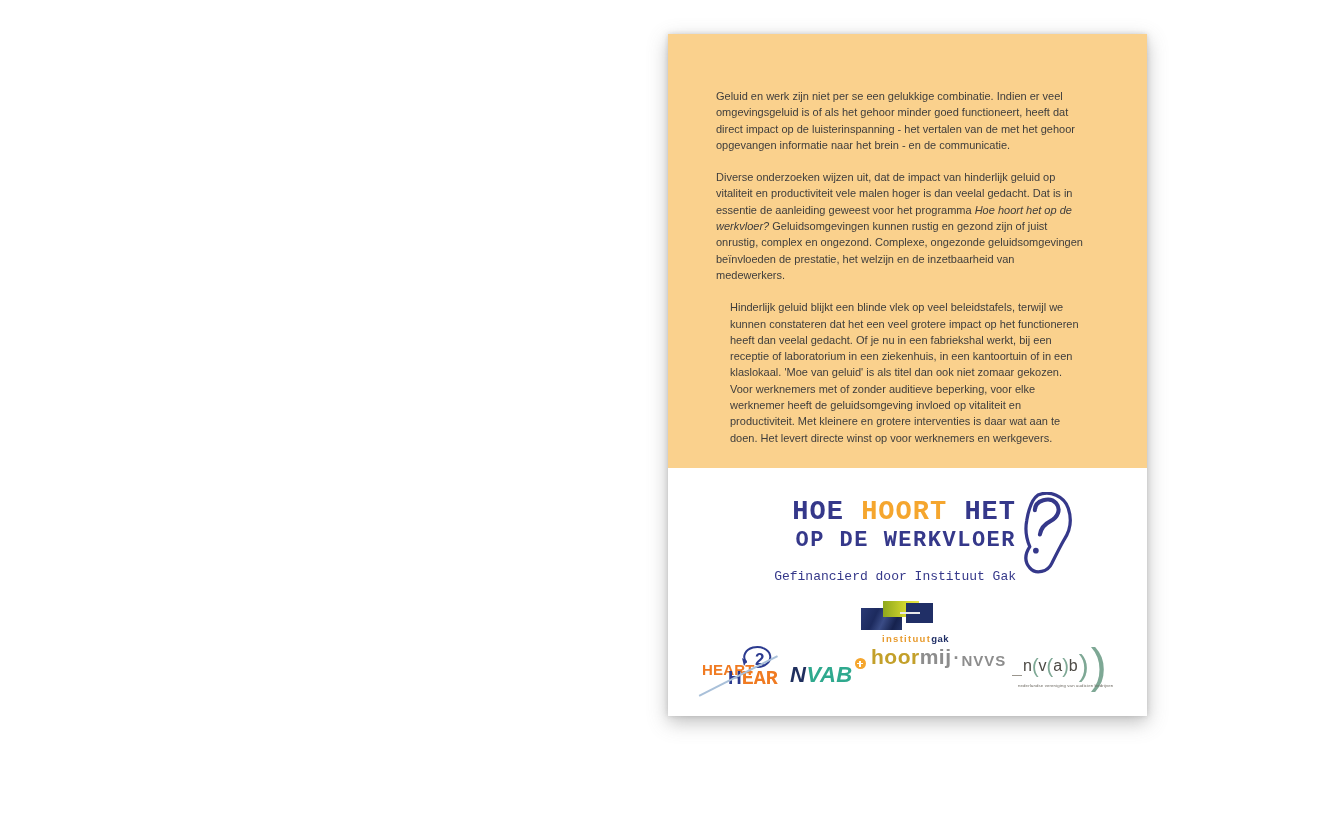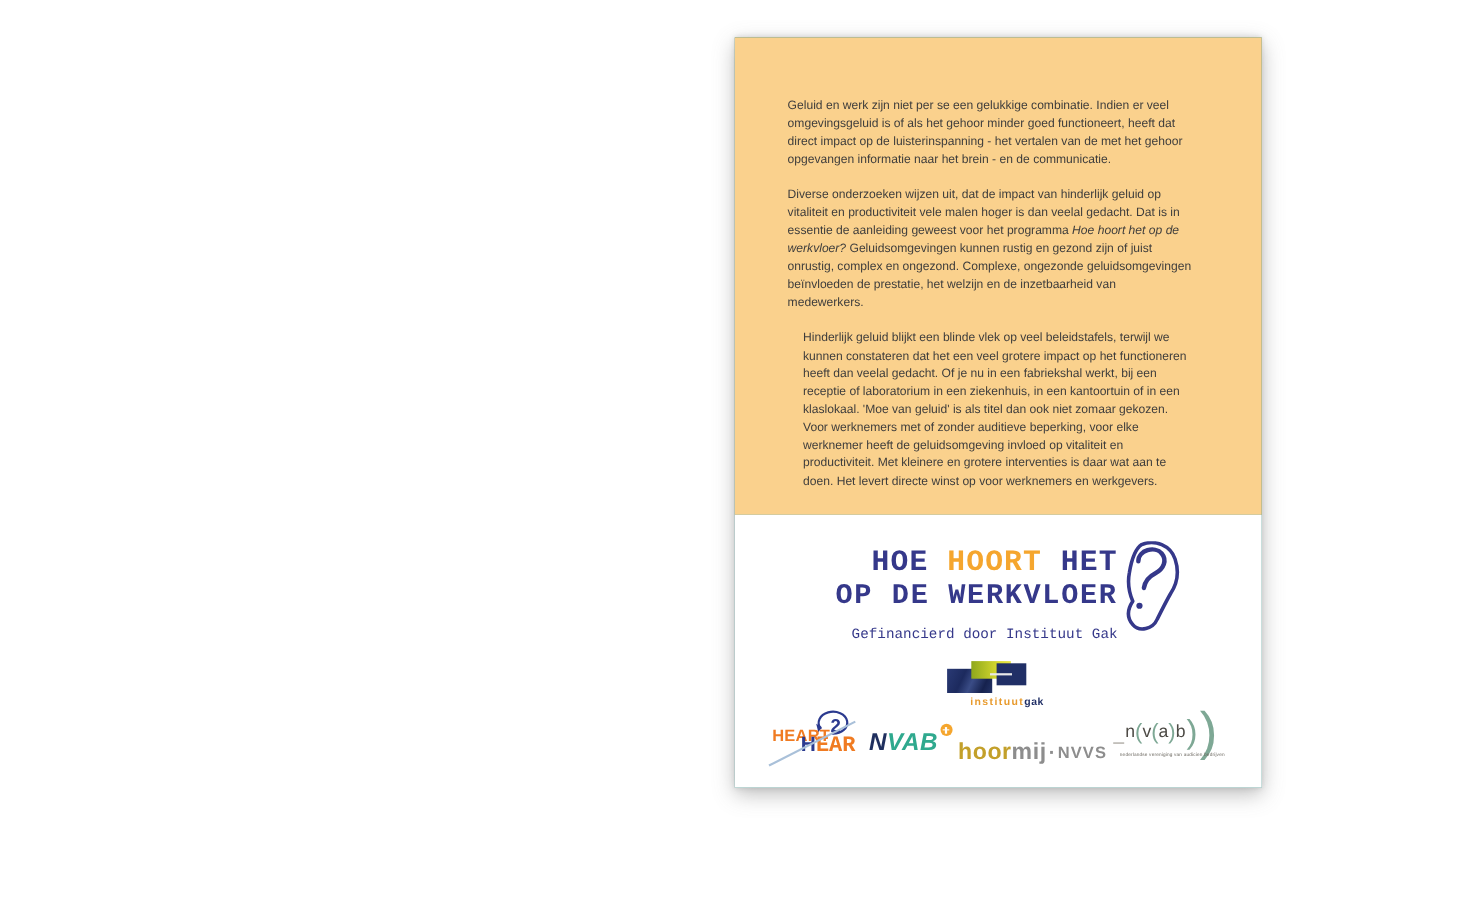--- a/index.html
+++ b/index.html
@@ -18,21 +18,21 @@
   .bodytext p:last-child { margin-bottom:0;margin-left:14px; }
   .bodytext em { font-style:italic; }
 
   
   .white { position:absolute; left:0; top:434px; width:100%; height:248px; background:#ffffff; }
 
   
   .brand { position:absolute; left:0; top:29px; width:348px; text-align:right; color:#35388A;font-family:Liberation Mono, monospace; }
   .brand-l1 { font-size:27px; font-weight:bold; letter-spacing:1px; line-height:30px; white-space:nowrap; }
   .brand-l1 .org { color:#F5A62E; }
-  .brand-l2 { font-size:26px; font-weight:bold; letter-spacing:1.5px; line-height:24px; margin-top:2px; white-space:nowrap; }
+  .brand-l2 { font-size:22px; font-weight:bold; letter-spacing:1.5px; line-height:24px; margin-top:2px; white-space:nowrap; }
   .brand-sub { font-size:13px; margin-top:16px; color:#35388A; }
 
   .ear { position:absolute; left:352px; top:24px; width:54px; height:86px; }
 
   
   .gak { position:absolute; left:193px; top:133px; width:110px; height:42px; }
   .gak-navy { position:absolute; left:0; top:7px; width:41px; height:22px;
               background:linear-gradient(115deg,#2A3A75 0%,#1C2A5E 35%,#3A4C86 55%,#16224E 80%,#243467 100%); }
   .gak-lime { position:absolute; left:22px; top:0; width:36px; height:16px;
               background:linear-gradient(90deg,#8FA81C,#D9DB30 70%,#E8E54A); }
@@ -58,21 +58,21 @@
            font-style:italic; font-weight:bold; font-size:22px; letter-spacing:0.5px; }
   .nvab-n { color:#1F2F5E; }
   .nvab-vab { color:#2FA98E; }
   .nvab-badge { display:inline-block; position:relative; width:11px; height:11px;
                 background:#F5A62E; border-radius:50%; margin-left:2px; vertical-align:13px; }
   .nvab-badge::before, .nvab-badge::after { content:""; position:absolute; background:#fff; }
   .nvab-badge::before { left:2.5px; top:4.75px; width:6px; height:1.5px; }
   .nvab-badge::after  { left:4.75px; top:2.5px; width:1.5px; height:6px; }
 
   
-  .hoormij { position:absolute; left:203px; top:204px; display:flex; align-items:center; white-space:nowrap; }
+  .hoormij { position:absolute; left:203px; top:177px; display:flex; align-items:flex-end; white-space:nowrap; }
   .hm-hoor { color:#C3A02A; font-weight:bold; font-size:21px; letter-spacing:0.5px; }
   .hm-mij  { color:#8D8D8D; font-weight:bold; font-size:21px; letter-spacing:0.5px; }
   .hm-dot  { color:#8D8D8D; font-weight:bold; font-size:18px; margin:0 2px; }
   .hm-nvvs { color:#8D8D8D; font-weight:bold; font-size:15px; letter-spacing:1px; }
 
   
   .nvab2 { position:absolute; left:344px; top:176px; width:106px; height:56px; }
   .n2-row { display:flex; align-items:center; height:44px; }
   .n2-und { width:10px; height:1px; background:#9A968E; align-self:flex-end; margin-bottom:12px; margin-right:1px; }
   .n2-letter { color:#4D4A45; font-size:16px; line-height:1; }

